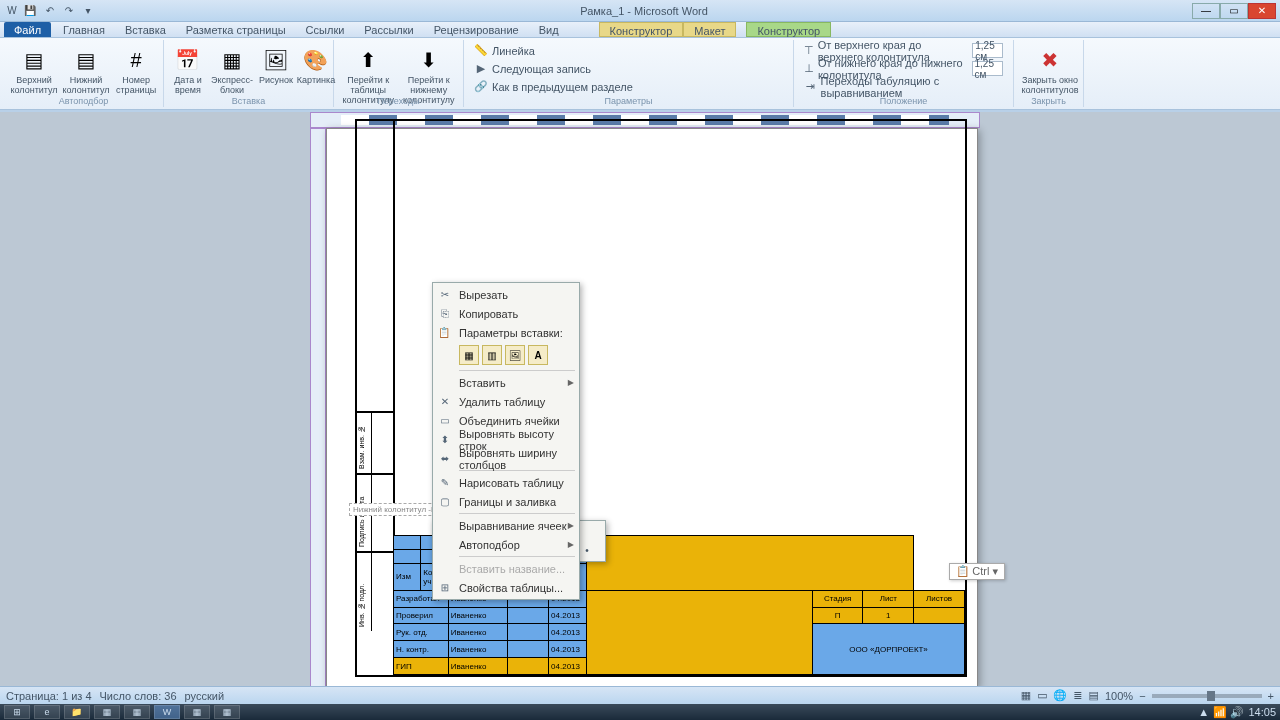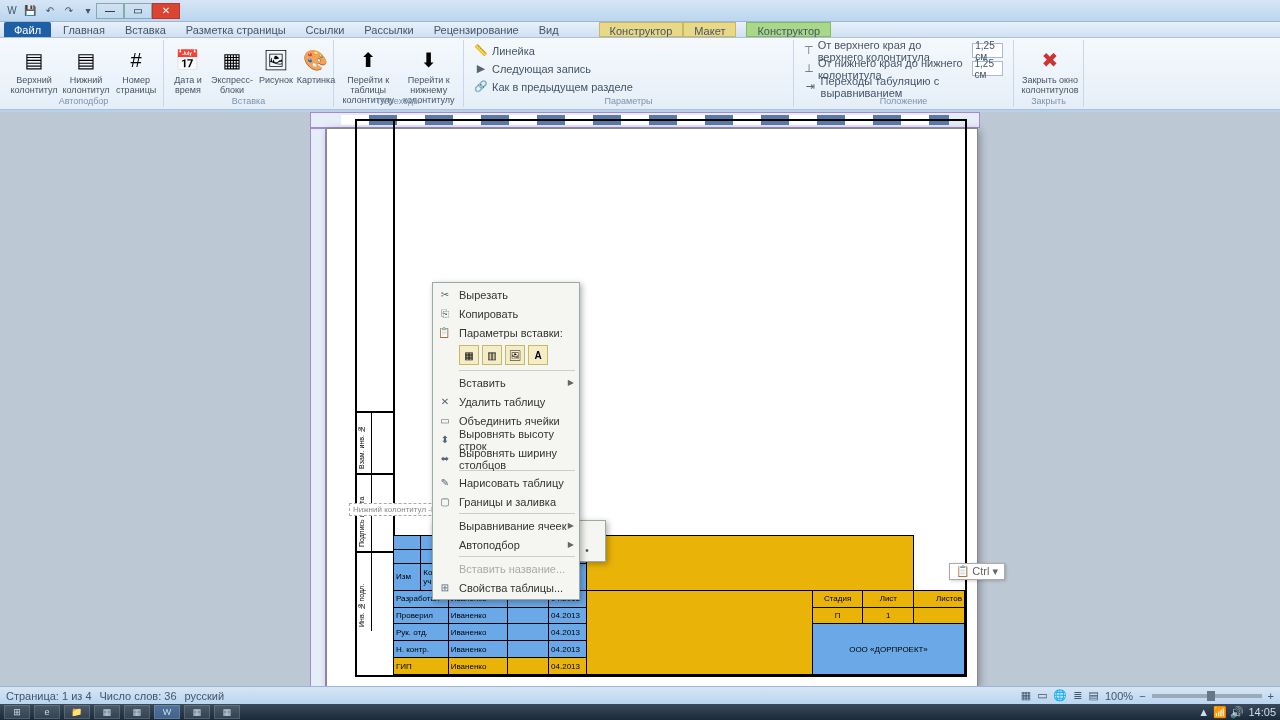--- a/index.html
+++ b/index.html
@@ -71,20 +71,21 @@
 <body>
 
 <div class="titlebar">
   <div class="qat">
     <span>W</span>
     <span>💾</span>
     <span>↶</span>
     <span>↷</span>
     <span>▾</span>
   </div>
+  <div class="docname">Рамка_1 - Microsoft Word</div>
   <div class="winbtns">
     <span>—</span>
     <span>▭</span>
     <span class="close">✕</span>
   </div>
 </div>
 
 <div class="tabs">
   <div class="tab file">Файл</div>
   <div class="tab">Главная</div>
@@ -252,21 +253,21 @@
                 <td>Дата</td>
               </tr>
           <tr class="hdr">
                 <td colspan="2">Разработал</td>
                 <td colspan="2">Иваненко</td>
                 <td></td>
                 <td>04.2013</td>
                 <td class="w" rowspan="5" style="width:200px"></td>
                 <td class="w" style="width:45px;text-align:center">Стадия</td>
                 <td class="w" style="width:45px;text-align:center">Лист</td>
-                <td class="w" style="width:45px;text-align:right">Листов</td>
+                <td class="w" style="width:45px;text-align:center">Листов</td>
               </tr>
           <tr class="hdr">
                 <td colspan="2">Проверил</td>
                 <td colspan="2">Иваненко</td>
                 <td></td>
                 <td>04.2013</td>
                 <td class="w" style="text-align:center">П</td>
                 <td class="w" style="text-align:center">1</td>
                 <td class="w"></td>
               </tr>

